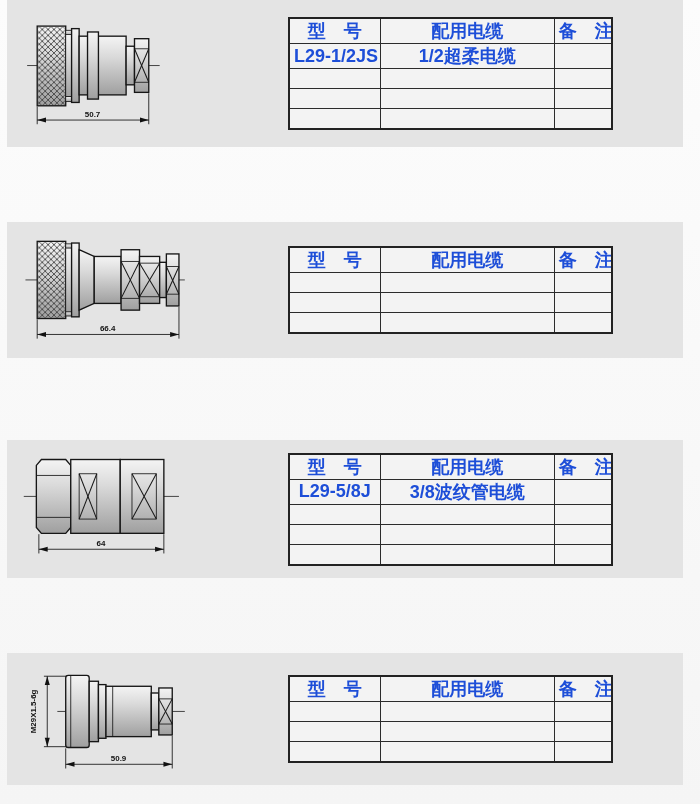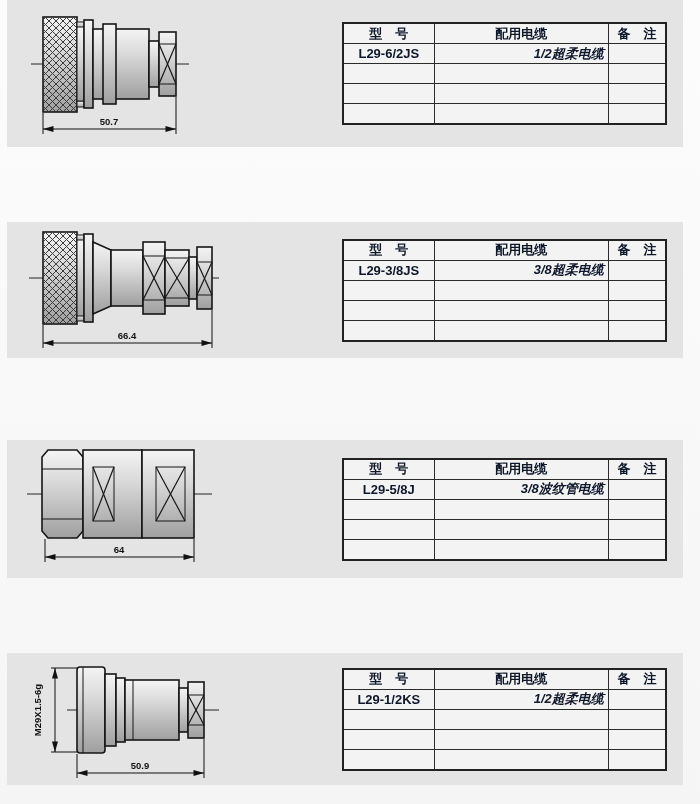--- a/index.html
+++ b/index.html
@@ -9,33 +9,33 @@
     font-family:"Liberation Sans",sans-serif;
   }
   .panel{
     position:absolute;left:7px;width:676px;background:#e4e4e4;
     display:flex;align-items:center;
   }
   #panel-1{top:0;height:147px;}
   #panel-2{top:222px;height:136px;}
   #panel-3{top:440px;height:138px;}
   #panel-4{top:653px;height:132px;}
-  .draw-area{flex:none;width:335px;height:100%;}
+  .draw-area{flex:none;width:281px;height:100%;}
   .draw-area svg{display:block;width:100%;height:100%;}
   .spec-table{
     border-collapse:collapse;table-layout:fixed;width:325px;
     background:#f3f3f3;border:2px solid #222;flex:none;
   }
   .spec-table th,.spec-table td{
     border:1px solid #2b2b2b;height:19px;padding:0 4px;
-    font-size:13px;color:#0f172a;overflow:hidden;white-space:nowrap;
+    font-size:18px;color:#1d4ed8;overflow:hidden;white-space:nowrap;
   }
   .spec-table th{font-weight:bold;text-align:center;}
   .cell-model{text-align:center;font-weight:bold;}
-  .cell-cable{text-align:right;padding-left:8px;font-weight:bold;font-style:italic;}
+  .cell-cable{text-align:center;padding-left:8px;font-weight:bold;}
   .cell-remark{text-align:center;}
   
   .ol{stroke:#161616;stroke-width:1.6;}
   .thin{stroke:#161616;stroke-width:1;}
   .xline{stroke:#161616;stroke-width:1.2;}
   .cline{stroke:#111;stroke-width:0.9;}
   .dim{stroke:#111;stroke-width:1;}
   .dimtxt{font:bold 9.5px "Liberation Sans",sans-serif;fill:#111;}
 </style>
 </head>
@@ -92,21 +92,21 @@
           <col style="width:172px">
           <col style="width:57px">
         </colgroup>
       <tbody>
           <tr>
         <th>型　号</th>
         <th>配用电缆</th>
         <th>备　注</th>
       </tr>
       <tr>
-        <td class="cell-model">L29-6/2JS</td>
+        <td class="cell-model">L29-1/2JS</td>
         <td class="cell-cable">1/2超柔电缆</td>
         <td class="cell-remark"></td>
       </tr>
       <tr>
             <td></td>
             <td></td>
             <td></td>
           </tr>
       <tr>
             <td></td>
@@ -185,25 +185,20 @@
           <col style="width:172px">
           <col style="width:57px">
         </colgroup>
       <tbody>
           <tr>
         <th>型　号</th>
         <th>配用电缆</th>
         <th>备　注</th>
       </tr>
       <tr>
-        <td class="cell-model">L29-3/8JS</td>
-        <td class="cell-cable">3/8超柔电缆</td>
-        <td class="cell-remark"></td>
-      </tr>
-      <tr>
             <td></td>
             <td></td>
             <td></td>
           </tr>
       <tr>
             <td></td>
             <td></td>
             <td></td>
           </tr>
       <tr>
@@ -340,25 +335,20 @@
           <col style="width:172px">
           <col style="width:57px">
         </colgroup>
       <tbody>
           <tr>
         <th>型　号</th>
         <th>配用电缆</th>
         <th>备　注</th>
       </tr>
       <tr>
-        <td class="cell-model">L29-1/2KS</td>
-        <td class="cell-cable">1/2超柔电缆</td>
-        <td class="cell-remark"></td>
-      </tr>
-      <tr>
             <td></td>
             <td></td>
             <td></td>
           </tr>
       <tr>
             <td></td>
             <td></td>
             <td></td>
           </tr>
       <tr>

